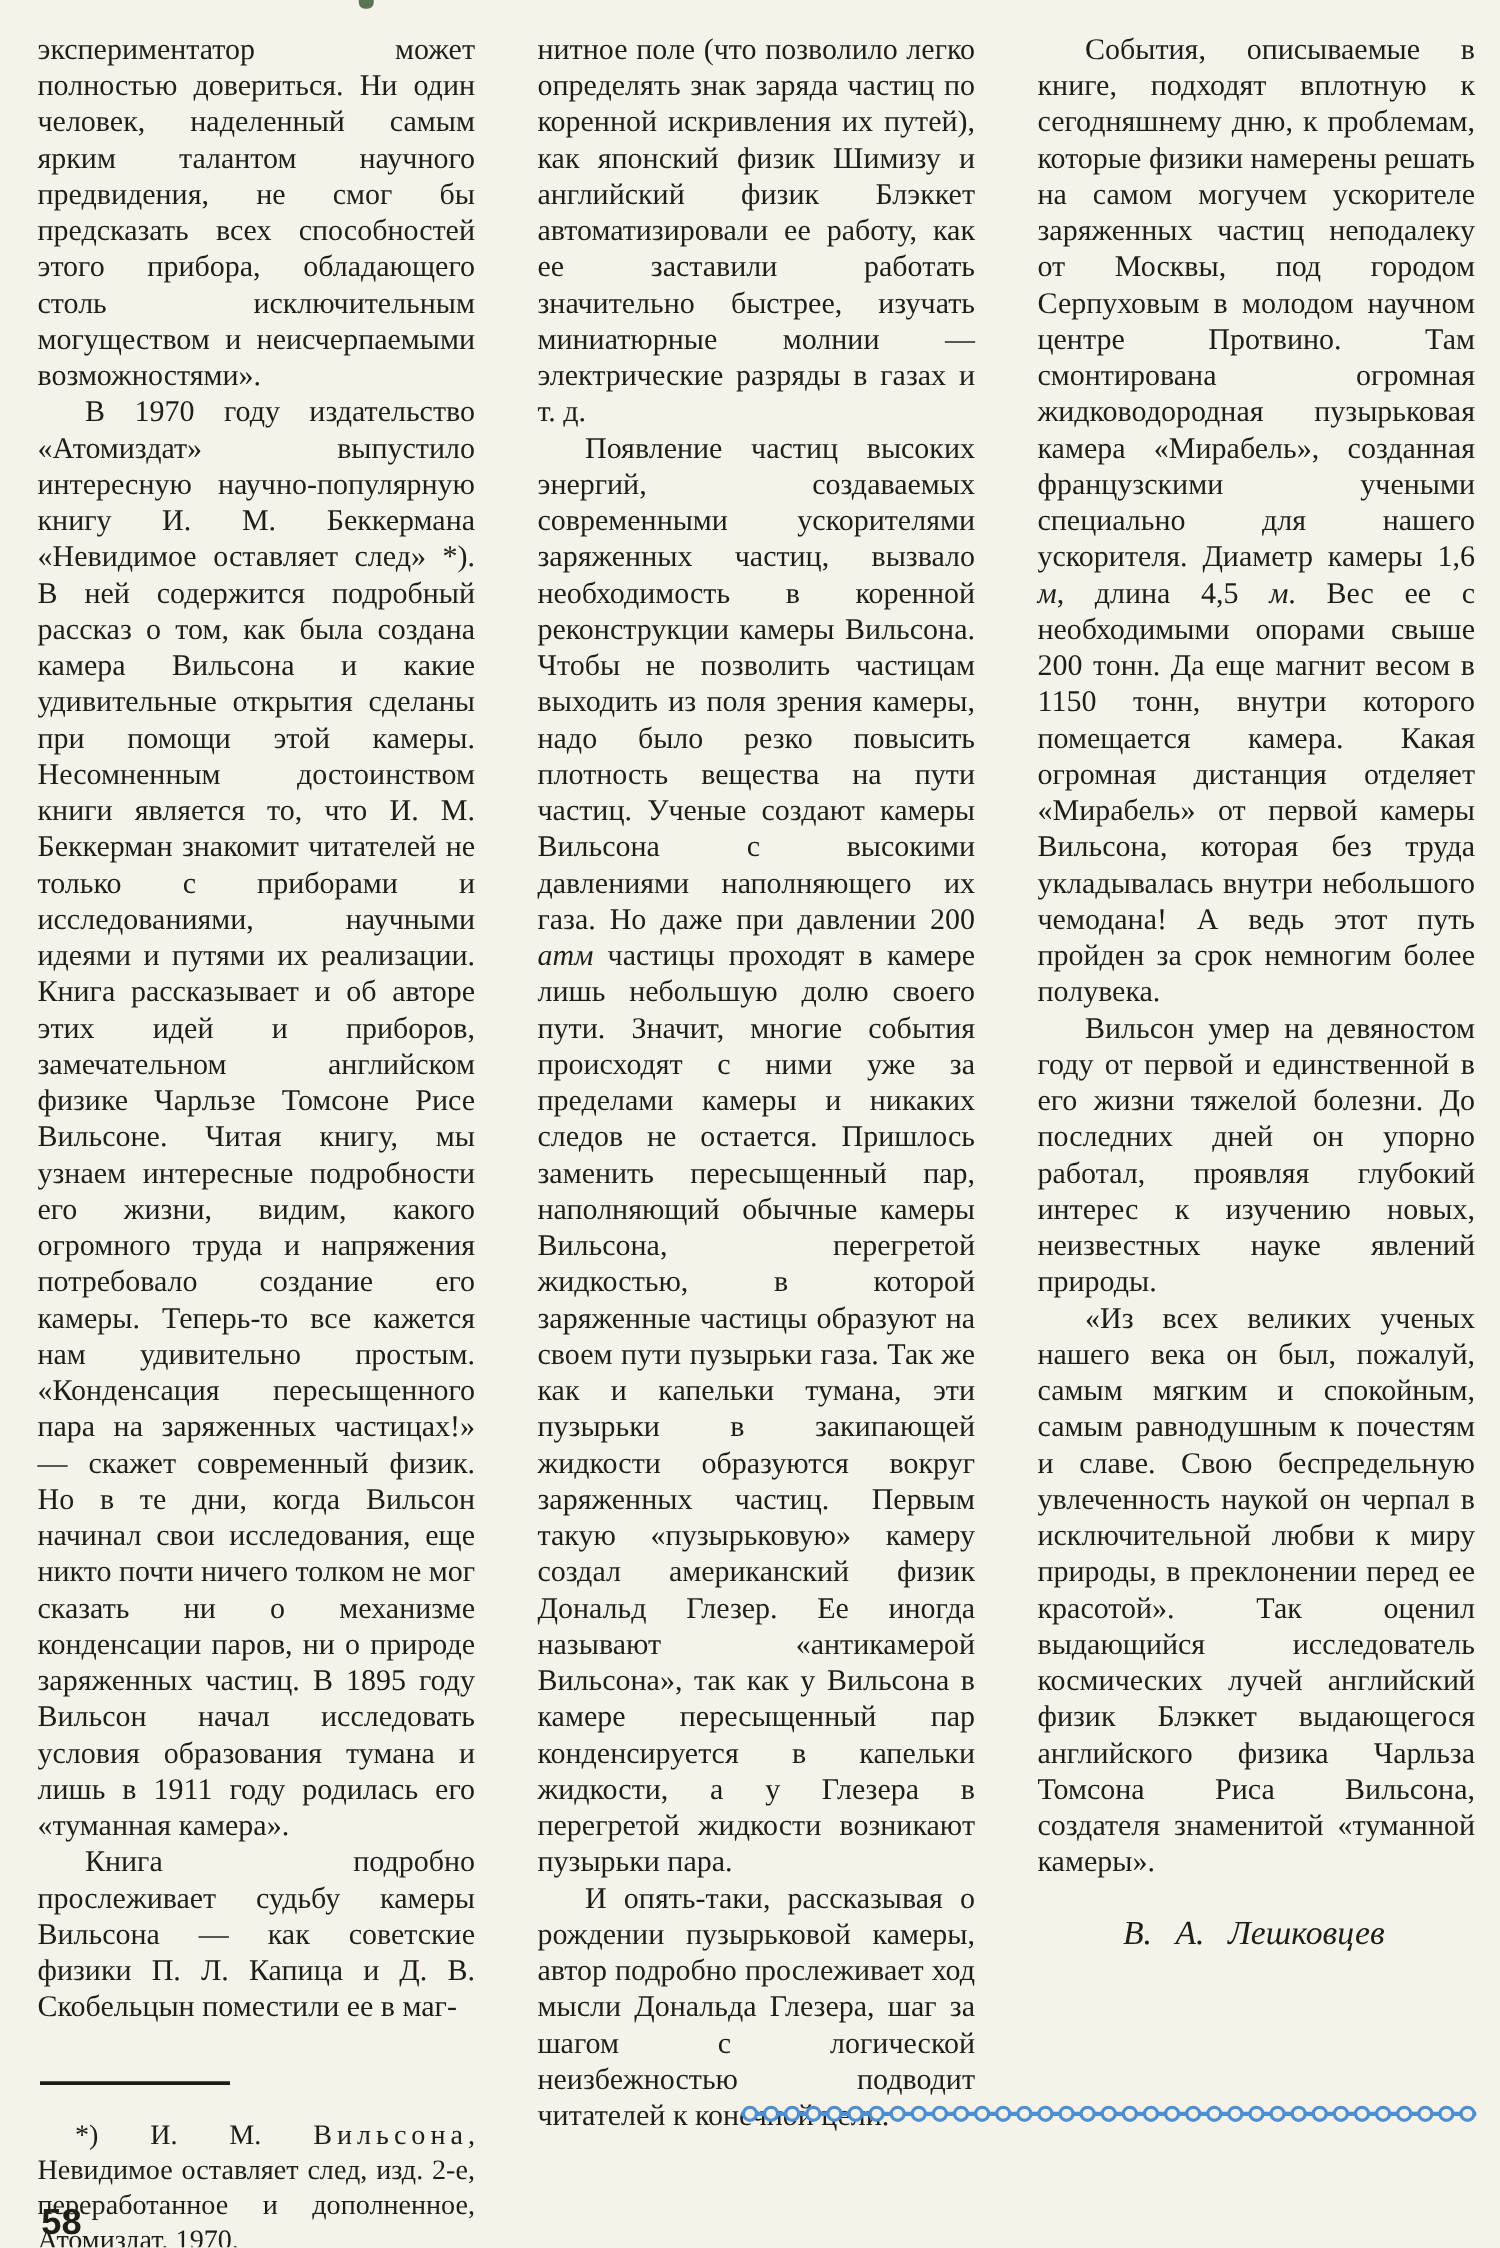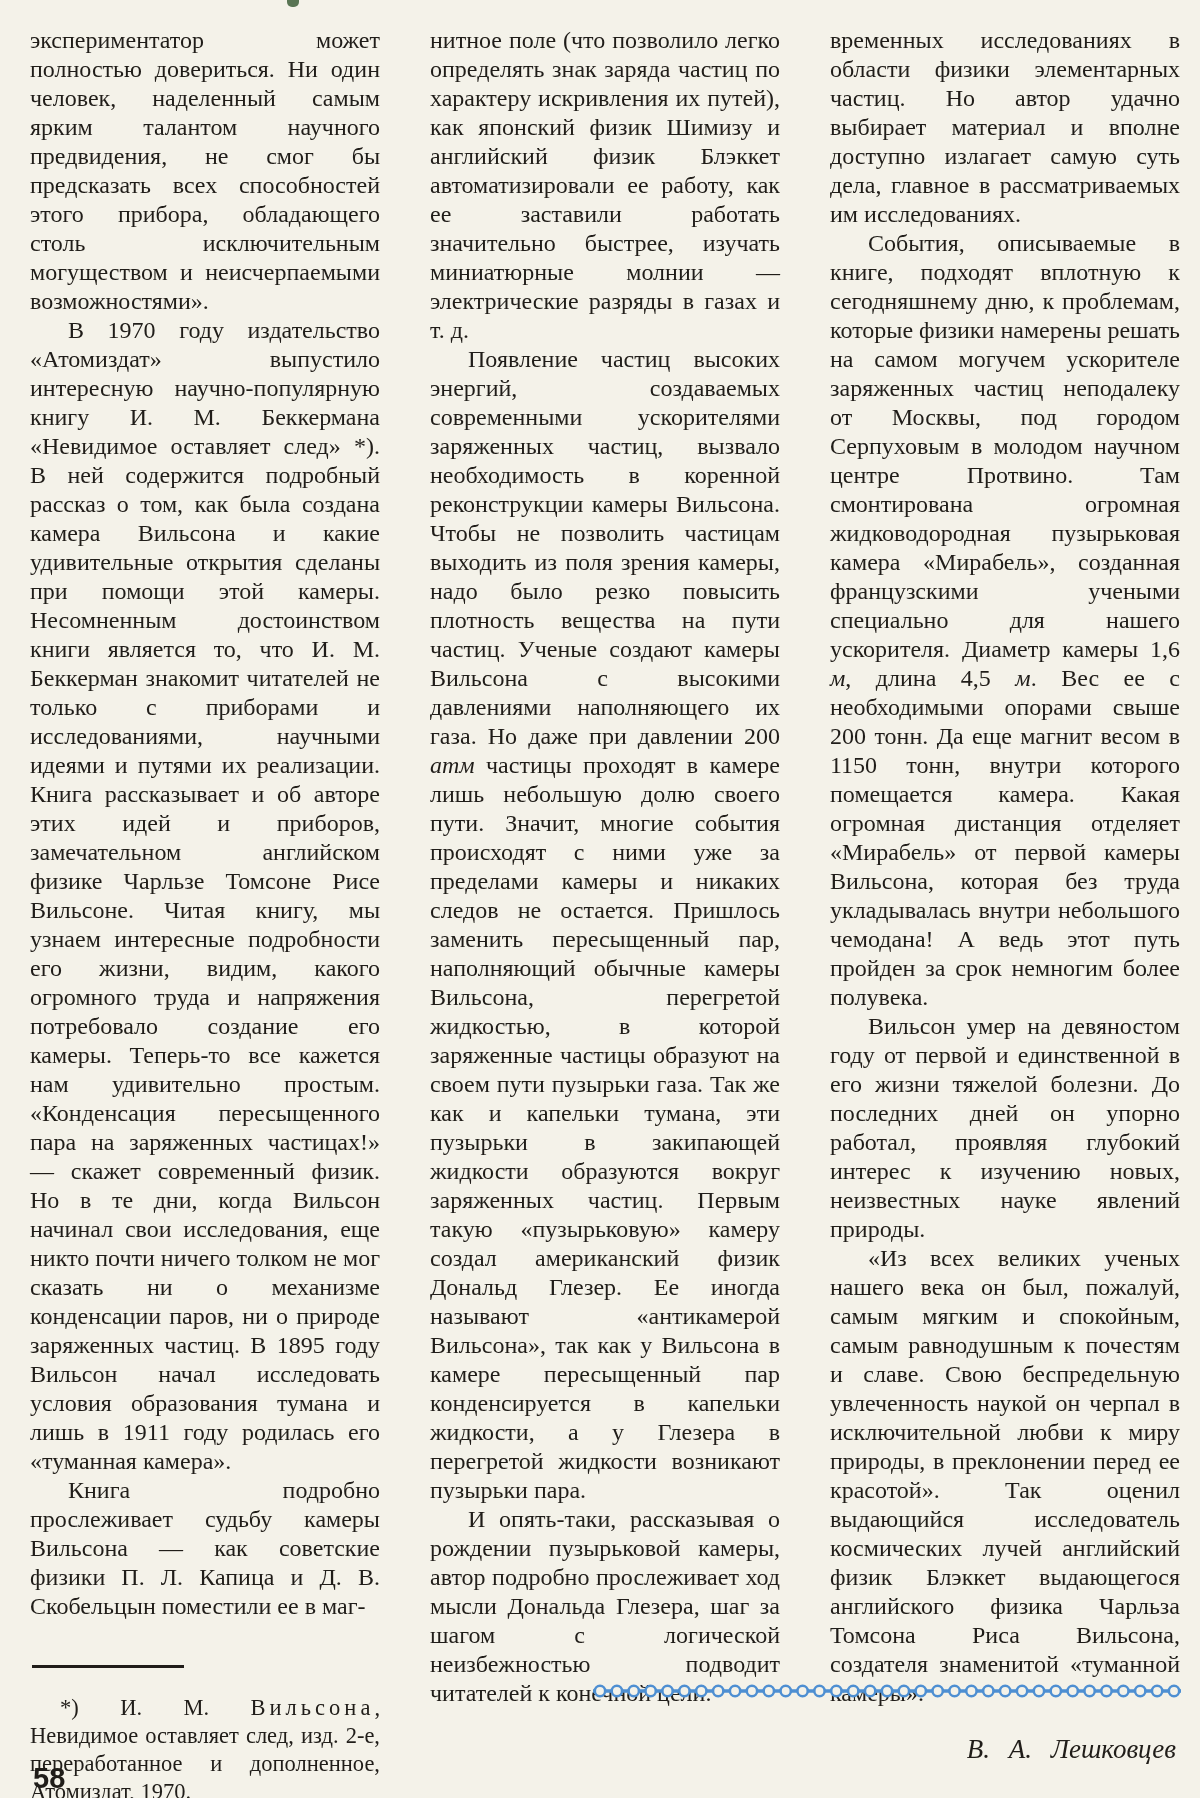--- a/index.html
+++ b/index.html
@@ -40,21 +40,21 @@
   }
   .footnote-text{
     font-size:22.5px;line-height:28px;
     text-align:justify;
     text-indent:30px;
   }
   .signature{
     margin:26px 4px 12px 0;
     font-size:27px;
     font-style:italic;
-    text-align:right;
+    text-align:center;
     word-spacing:12px;
   }
   .chain{
     position:absolute;left:592px;top:1682px;
     width:590px;height:18px;
   }
   .chain svg line{stroke:var(--accent);stroke-width:3.4;}
   .chain svg circle{stroke:var(--accent);stroke-width:2.6;fill:var(--paper);}
   .page-number{
     position:absolute;left:33px;top:1722px;
@@ -85,29 +85,28 @@
           <p class="para indent"><span>Книга подробно прослеживает судьбу камеры Вильсона — как советские физики П. Л. Капица и Д. В. Скобельцын поместили ее в маг-</span></p>
         </div>
       <div class="footnote">
         <div class="footnote-rule"></div>
         <p class="para footnote-text"><span>*) И. М. </span><span class="spaced">Вильсона</span><span>, Невидимое оставляет след, изд. 2-е, переработанное и дополненное, Атомиздат, 1970.</span></p>
       </div>
     </div>
 
     <div class="col">
       <div class="col-body">
-          <p class="para"><span>нитное поле (что позволило легко определять знак заряда частиц по характеру искривления их путей), как японский физик Шимизу и английский физик Блэккет автоматизировали ее работу, как ее заставили работать значительно быстрее, изучать миниатюрные молнии — электрические разряды в газах и т. д.</span></p>
+          <p class="para"><span>нитное поле (что позволило легко определять знак заряда частиц по коренной искривления их путей), как японский физик Шимизу и английский физик Блэккет автоматизировали ее работу, как ее заставили работать значительно быстрее, изучать миниатюрные молнии — электрические разряды в газах и т. д.</span></p>
           <p class="para indent"><span>Появление частиц высоких энергий, создаваемых современными ускорителями заряженных частиц, вызвало необходимость в коренной реконструкции камеры Вильсона. Чтобы не позволить частицам выходить из поля зрения камеры, надо было резко повысить плотность вещества на пути частиц. Ученые создают камеры Вильсона с высокими давлениями наполняющего их газа. Но даже при давлении 200 </span><span class="italic">атм</span><span> частицы проходят в камере лишь небольшую долю своего пути. Значит, многие события происходят с ними уже за пределами камеры и никаких следов не остается. Пришлось заменить пересыщенный пар, наполняющий обычные камеры Вильсона, перегретой жидкостью, в которой заряженные частицы образуют на своем пути пузырьки газа. Так же как и капельки тумана, эти пузырьки в закипающей жидкости образуются вокруг заряженных частиц. Первым такую «пузырьковую» камеру создал американский физик Дональд Глезер. Ее иногда называют «антикамерой Вильсона», так как у Вильсона в камере пересыщенный пар конденсируется в капельки жидкости, а у Глезера в перегретой жидкости возникают пузырьки пара.</span></p>
           <p class="para indent"><span>И опять-таки, рассказывая о рождении пузырьковой камеры, автор подробно прослеживает ход мысли Дональда Глезера, шаг за шагом с логической неизбежностью подводит читателей к конечной цели.</span></p>
         </div>
     </div>
 
     <div class="col">
       <div class="col-body">
-          <p class="para"><span>временных исследованиях в области физики элементарных частиц. Но автор удачно выбирает материал и вполне доступно излагает самую суть дела, главное в рассматриваемых им исследованиях.</span></p>
           <p class="para indent"><span>События, описываемые в книге, подходят вплотную к сегодняшнему дню, к проблемам, которые физики намерены решать на самом могучем ускорителе заряженных частиц неподалеку от Москвы, под городом Серпуховым в молодом научном центре Протвино. Там смонтирована огромная жидководородная пузырьковая камера «Мирабель», созданная французскими учеными специально для нашего ускорителя. Диаметр камеры 1,6 </span><span class="italic">м</span><span>, длина 4,5 </span><span class="italic">м</span><span>. Вес ее с необходимыми опорами свыше 200 тонн. Да еще магнит весом в 1150 тонн, внутри которого помещается камера. Какая огромная дистанция отделяет «Мирабель» от первой камеры Вильсона, которая без труда укладывалась внутри небольшого чемодана! А ведь этот путь пройден за срок немногим более полувека.</span></p>
           <p class="para indent"><span>Вильсон умер на девяностом году от первой и единственной в его жизни тяжелой болезни. До последних дней он упорно работал, проявляя глубокий интерес к изучению новых, неизвестных науке явлений природы.</span></p>
           <p class="para indent"><span>«Из всех великих ученых нашего века он был, пожалуй, самым мягким и спокойным, самым равнодушным к почестям и славе. Свою беспредельную увлеченность наукой он черпал в исключительной любви к миру природы, в преклонении перед ее красотой». Так оценил выдающийся исследователь космических лучей английский физик Блэккет выдающегося английского физика Чарльза Томсона Риса Вильсона, создателя знаменитой «туманной камеры».</span></p>
         </div>
       <p class="signature">В. А. Лешковцев</p>
     </div>
 
   </div>
 
   <div class="chain">

